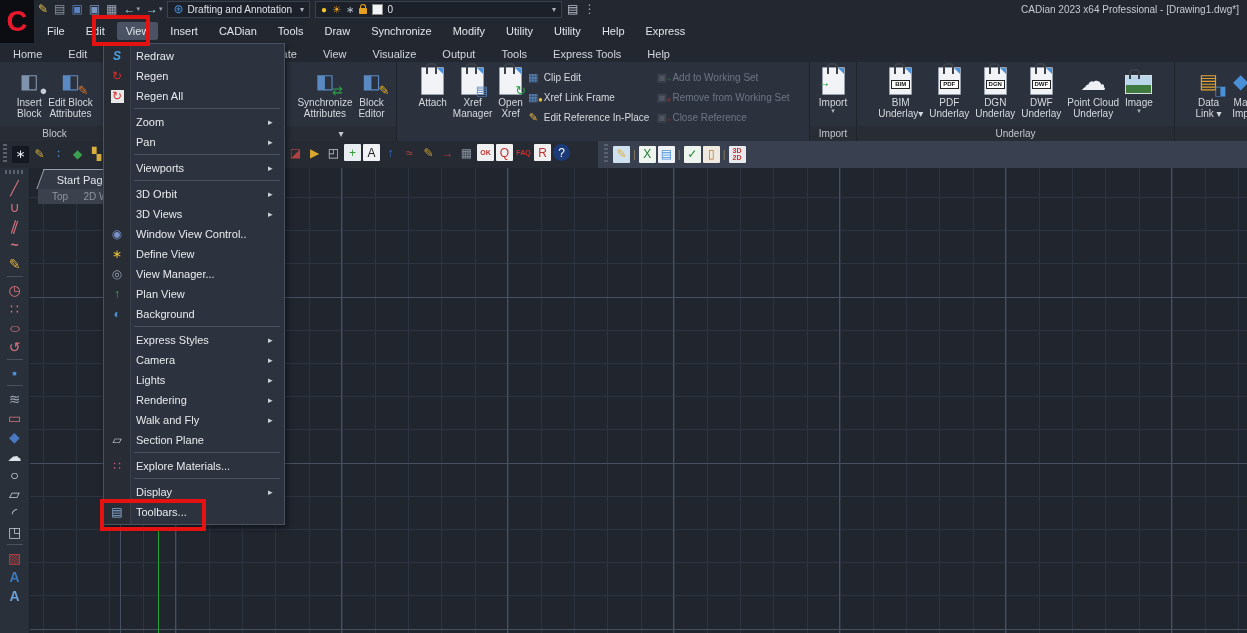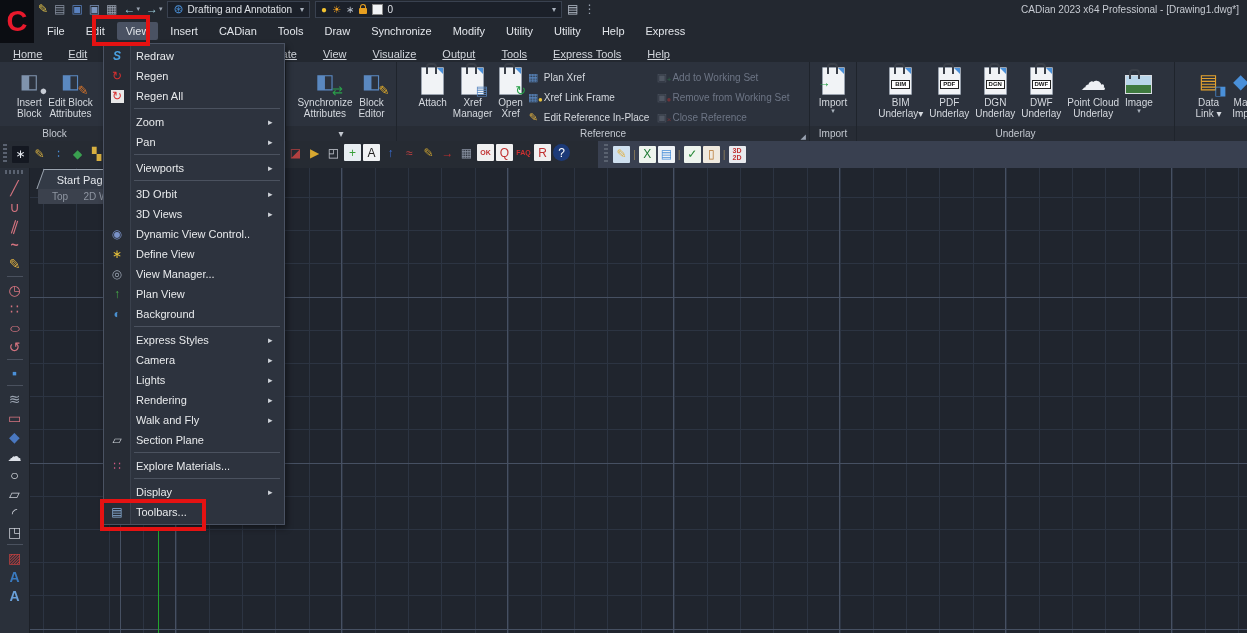--- a/index.html
+++ b/index.html
@@ -19,21 +19,21 @@
   .layerbox .sp{flex:1;}
   .swatch{width:9px;height:9px;background:#f2f4f6;border:1px solid #888;}
   .lock{width:8px;height:6px;background:#e8a020;position:relative;border-radius:1px;margin-top:3px;}
   .lock::before{content:"";position:absolute;top:-4px;left:1px;width:4px;height:3px;border:1.5px solid #e8a020;border-bottom:none;border-radius:3px 3px 0 0;}
   .wtitle{margin-left:auto;margin-right:8px;font-size:10px;color:#c6cad1;white-space:nowrap;}
   .menubar{position:absolute;left:34px;top:18px;right:0;height:25px;display:flex;align-items:center;gap:3px;padding-left:4px;}
   .mb-item{padding:3px 9px;font-size:11px;color:#e2e5ea;border-radius:2px;white-space:nowrap;}
   .mb-item.active{background:#4a5263;}
   
   .tabbar{position:absolute;left:0;top:43px;right:0;height:19px;background:#232830;display:flex;align-items:flex-end;gap:16px;padding-left:8px;border-bottom:1px solid #1a1e25;}
-  .tab{font-size:11px;color:#d2d6dc;padding:2px 5px;white-space:nowrap;text-decoration:underline;}
+  .tab{font-size:11px;color:#d2d6dc;padding:2px 5px;white-space:nowrap;}
   .tab.active{background:#2c323d;color:#eef0f3;}
   .tab:nth-child(4){margin-left:86px;}
   
   .ribbon{position:absolute;left:0;top:62px;right:0;height:79px;background:#2c323d;display:flex;border-bottom:1px solid #14181e;}
   .panel{position:relative;height:100%;border-right:1px solid #1f242c;display:flex;flex-direction:column;flex:0 0 auto;box-sizing:border-box;}
   .p-body{flex:1;display:flex;justify-content:center;align-items:stretch;gap:2px;padding:2px 1px 0 1px;box-sizing:border-box;}
   .p-label{height:15px;line-height:15px;font-size:10px;color:#c3c8d0;text-align:center;background:#272c35;position:relative;white-space:nowrap;overflow:hidden;}
   .p-launch{position:absolute;right:3px;top:3px;font-size:7px;color:#9aa3b2;}
   .rb-btn{display:flex;flex-direction:column;align-items:center;justify-content:flex-start;padding:1px 2px;box-sizing:border-box;}
   .rb-ic{height:32px;display:flex;align-items:center;justify-content:center;}
@@ -270,21 +270,21 @@
             </div>
             <div class="rb-lb">Open
 Xref</div>
           </div>
           <div class="smallcols">
             <div class="scol">
               <div class="sbtn">
                 <span class="ic-g small">
                   <span class="base" style="color: rgb(90, 136, 192);">▦</span>
                 </span>
-                <span>Plan Xref</span>
+                <span>Clip Edit</span>
               </div>
               <div class="sbtn">
                 <span class="ic-g small">
                   <span class="base" style="color: rgb(90, 136, 192);">▦</span>
                   <span class="ic-ov" style="color: rgb(232, 194, 58);">●</span>
                 </span>
                 <span>Xref Link Frame</span>
               </div>
               <div class="sbtn">
                 <span class="ic-g small">
@@ -311,21 +311,20 @@
               <div class="sbtn disabled">
                 <span class="ic-g small">
                   <span class="base" style="color: rgb(122, 130, 144);">▣</span>
                   <span class="ic-ov" style="color: rgb(192, 48, 48);">×</span>
                 </span>
                 <span>Close Reference</span>
               </div>
             </div>
           </div>
         </div>
-        <div class="p-label">Reference<span class="p-launch">◢</span></div>
       </div>
       <div class="panel" style="width: 47px;">
         <div class="p-body">
           <div class="rb-btn">
             <div class="rb-ic">
               <div class="ic-doc">
                 <span class="ic-ov left" style="color: rgb(40, 160, 72);">→</span>
               </div>
             </div>
             <div class="rb-lb">Import</div>
@@ -548,21 +547,21 @@
       </div>
       <div class="m-item">
         <span class="m-ic"></span>
         <span class="m-lb">3D Views</span>
         <span class="m-ar">▸</span>
       </div>
       <div class="m-item">
         <span class="m-ic">
           <span class="bgd" style="color: rgb(122, 146, 200);">◉</span>
         </span>
-        <span class="m-lb">Dynamic View Control..</span>
+        <span class="m-lb">Window View Control..</span>
         <span class="m-ar"></span>
       </div>
       <div class="m-item">
         <span class="m-ic">
           <span class="bgd" style="color: rgb(232, 194, 58);">∗</span>
         </span>
         <span class="m-lb">Define View</span>
         <span class="m-ar"></span>
       </div>
       <div class="m-item">

